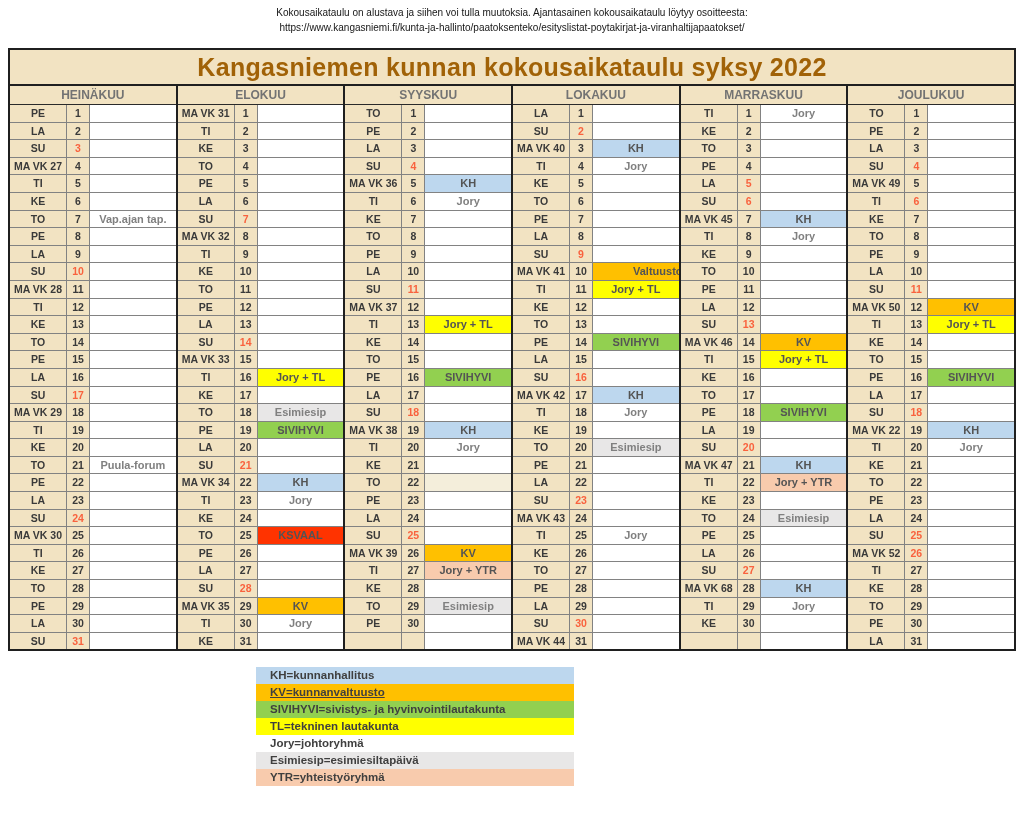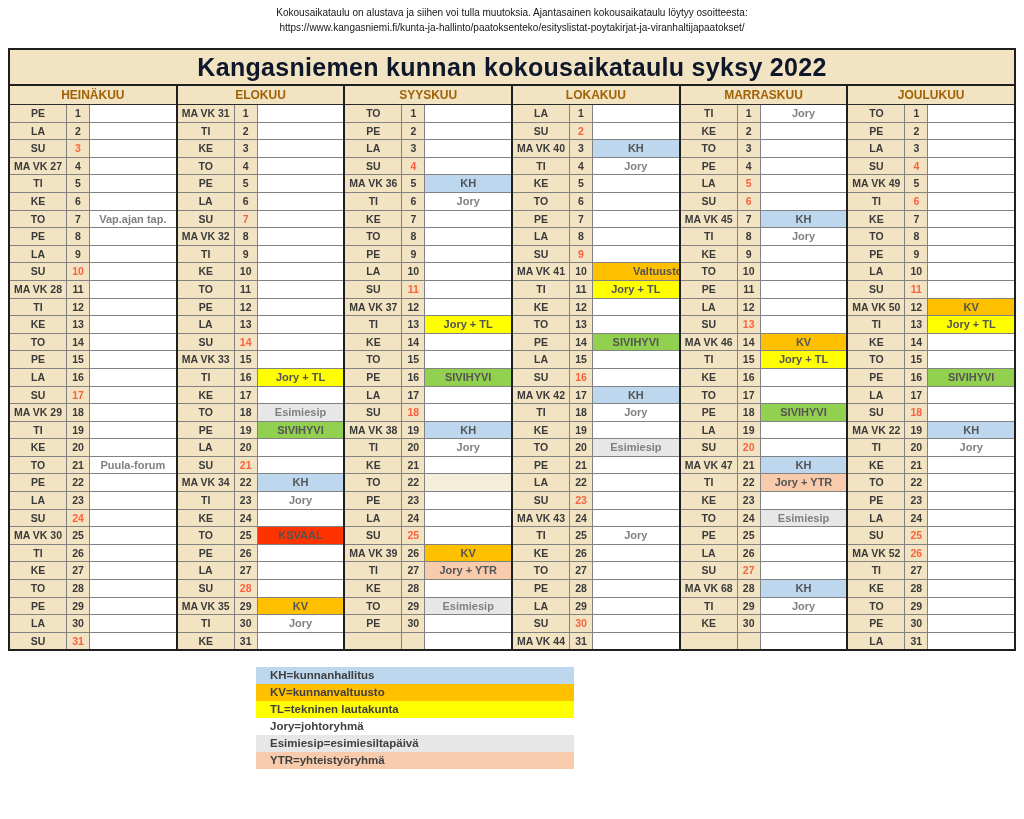--- a/index.html
+++ b/index.html
@@ -1,25 +1,25 @@
 <!DOCTYPE html>
 <html><head>
 <meta charset="utf-8">
 <style>
   html,body{margin:0;padding:0;background:#ffffff;}
   body{width:1024px;height:819px;font-family:"Liberation Sans",sans-serif;position:relative;overflow:hidden;}
   .note{margin-top:6px;text-align:center;font-size:10px;line-height:1.45;color:#161616;}
   .sched-table{margin:13px 8px 0 8px;border:2px solid #1f1f1f;background:#ffffff;}
   .title-bar{height:34px;line-height:34px;background:#f2e3c2;border-bottom:2px solid #1f1f1f;
-             text-align:center;font-size:25px;font-weight:bold;color:#0f172a;letter-spacing:.3px;}
+             text-align:center;font-size:25px;font-weight:bold;color:#a16207;letter-spacing:.3px;}
   .months{display:flex;}
   .month-col{flex:1 1 0;min-width:0;border-right:2px solid #1f1f1f;}
   .month-col:last-child{border-right:none;}
   .month-header{height:18px;line-height:18px;background:#f2e3c2;border-bottom:1px solid #2a2a2a;
-                text-align:center;font-size:12px;font-weight:bold;color:#a16207;}
+                text-align:center;font-size:12px;font-weight:bold;color:#737373;}
   .day-grid{display:grid;grid-template-columns:57px 23px 1fr;}
   .cell{height:16.6px;line-height:16.6px;border-right:1px solid #828282;border-bottom:1px solid #828282;
         font-size:10.5px;font-weight:bold;text-align:center;overflow:hidden;white-space:nowrap;}
   .day-grid .cell:nth-last-child(-n+3){border-bottom:none;}
   .cell.ev{border-right:none;font-size:11px;color:#808080;background:#ffffff;}
   .cell.wd,.cell.num{background:#f2e3c2;color:#3a3a3a;}
   .cell.num.red{color:#f9623e;}
   .cell.ev.dark{color:#545454;}
   .legend{margin:16px 0 0 256px;width:318px;}
   .legend-row{height:17px;line-height:17px;font-size:11.5px;font-weight:bold;color:#3f3f3f;
@@ -623,19 +623,20 @@
             <div class="cell wd">LA</div>
             <div class="cell num">31</div>
             <div class="cell ev"></div>
           </div>
         </div>
       </div>
   </div>
 
   <div class="legend">
       <div class="legend-row" style="background: rgb(189, 215, 238);">KH=kunnanhallitus</div>
-      <div class="legend-row" style="background: rgb(255, 192, 0);">KV=kunnanvaltuusto</div>
+      <div class="legend-row" style="background: rgb(255, 192, 0); text-decoration: underline;">KV=kunnanvaltuusto</div>
+      <div class="legend-row" style="background: rgb(146, 208, 80);">SIVIHYVI=sivistys- ja hyvinvointilautakunta</div>
       <div class="legend-row" style="background: rgb(255, 255, 0);">TL=tekninen lautakunta</div>
       <div class="legend-row">Jory=johtoryhmä</div>
       <div class="legend-row" style="background: rgb(232, 231, 231);">Esimiesip=esimiesiltapäivä</div>
       <div class="legend-row" style="background: rgb(248, 203, 173);">YTR=yhteistyöryhmä</div>
     </div>
 </div>
 
 </body></html>

